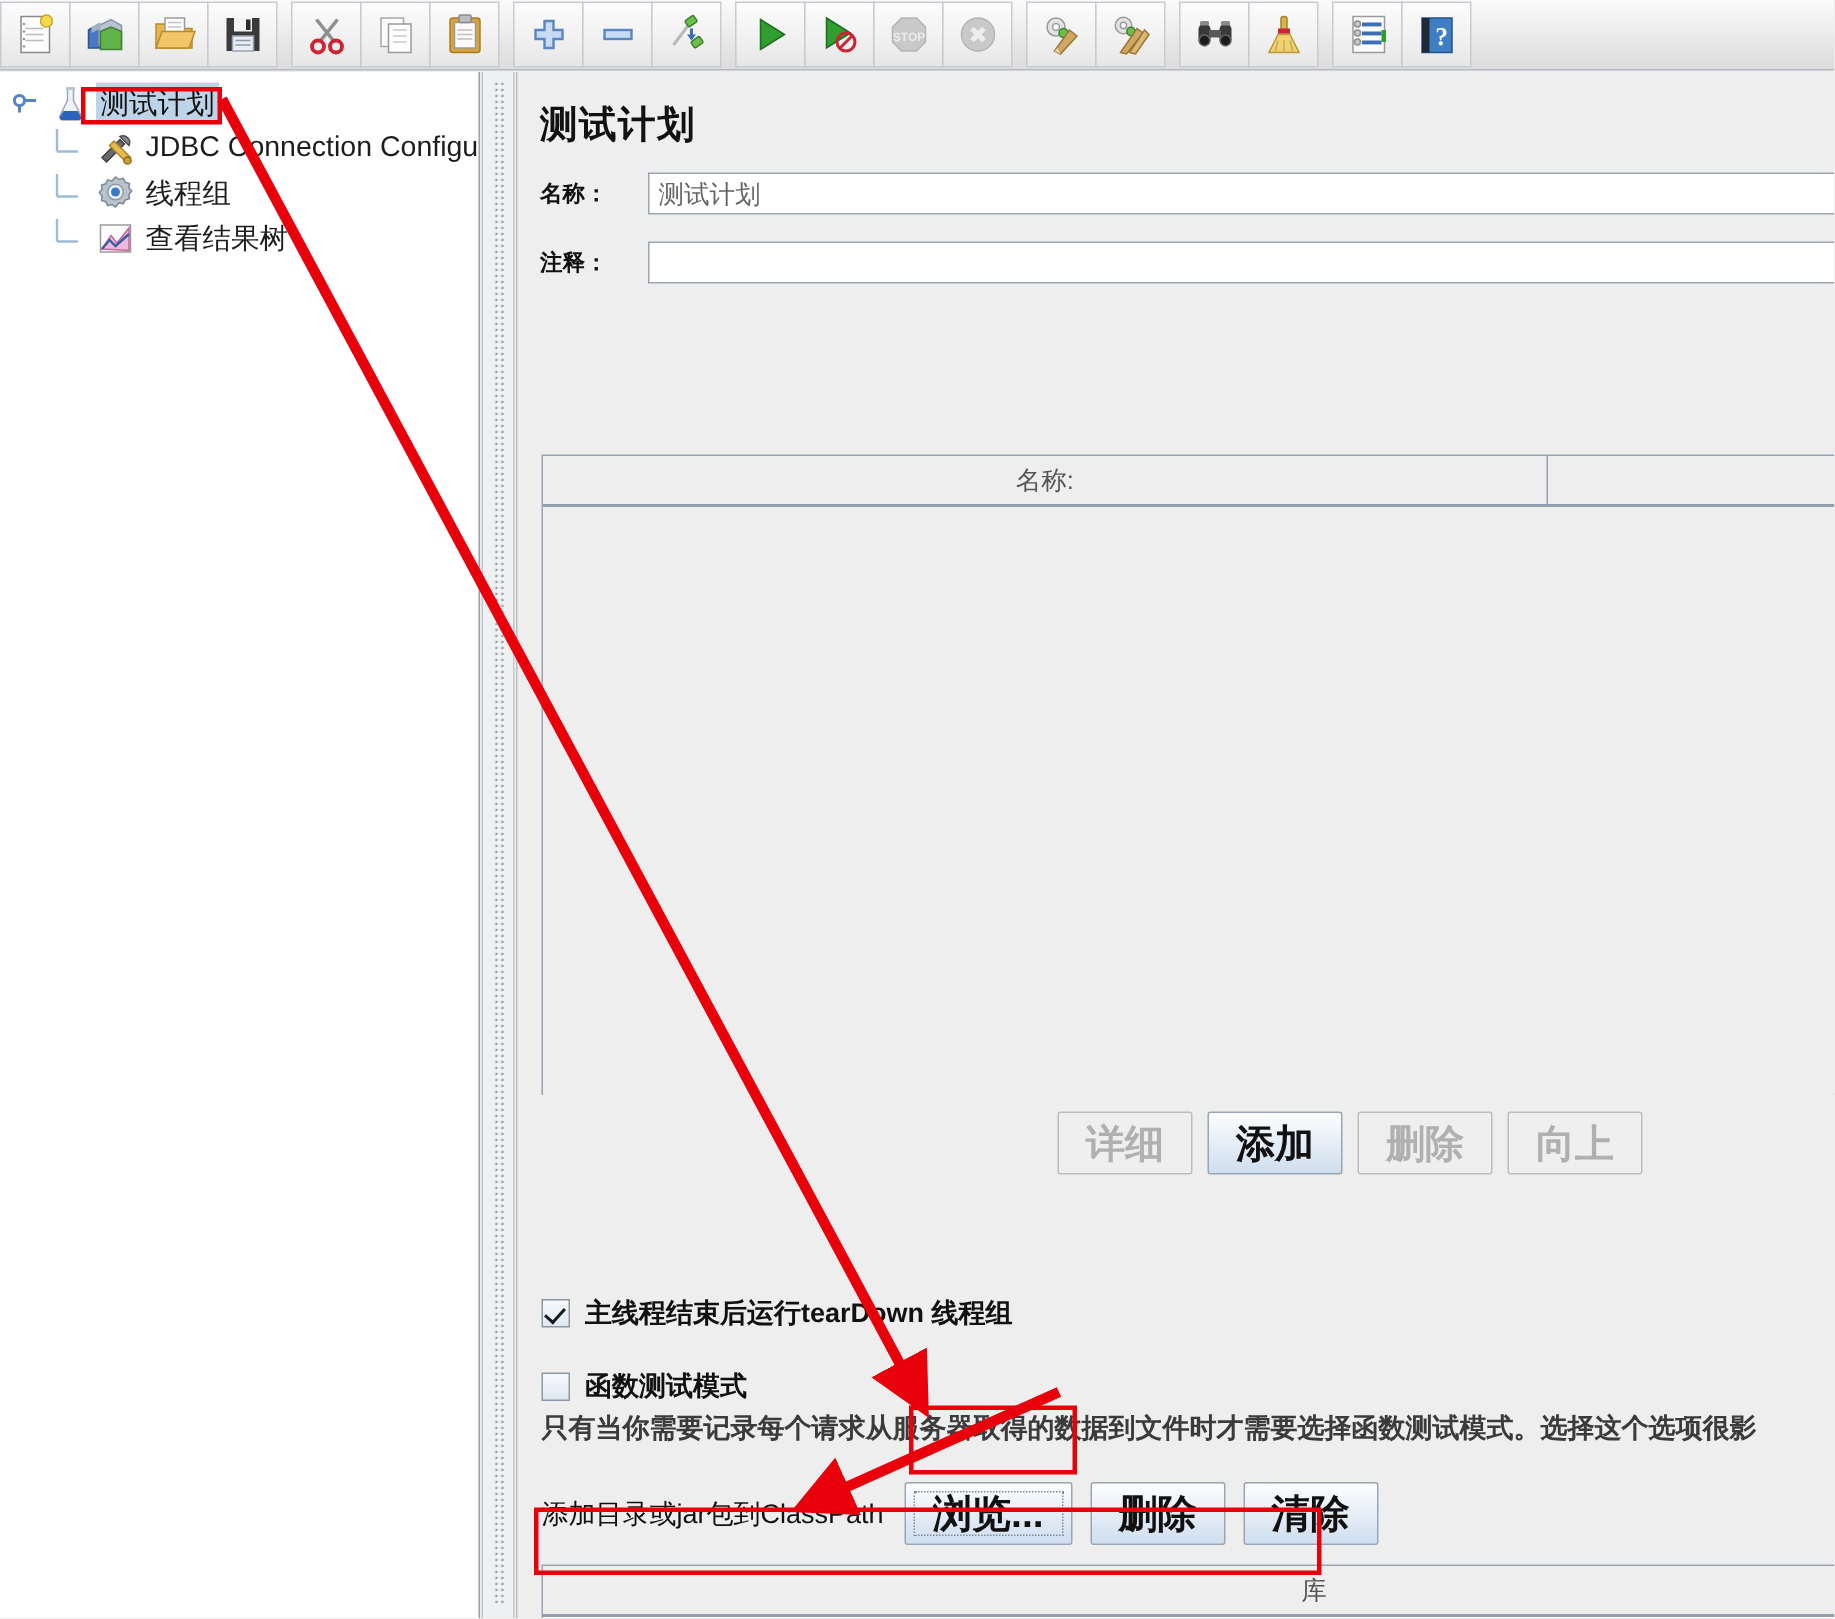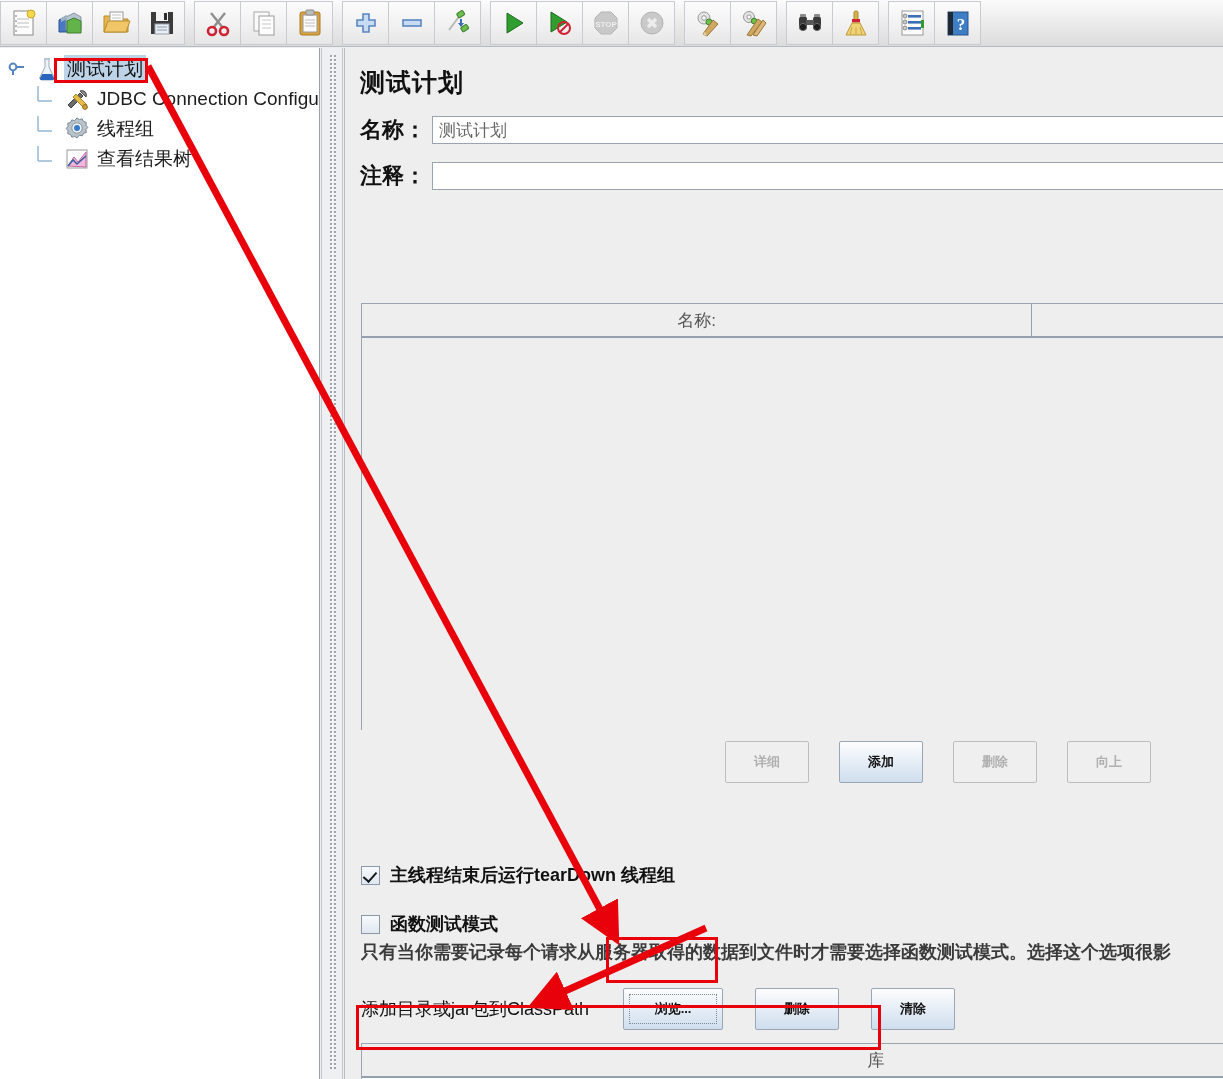--- a/index.html
+++ b/index.html
@@ -91,21 +91,21 @@
     box-sizing: border-box;
     overflow: hidden;
   }
   .panel-title {
     position: absolute; left: 15px; top: 18px;
     font-size: 25px; font-weight: bold; color: #111;
     letter-spacing: 1px;
   }
   .field-row { position: absolute; left: 15px; display: flex; align-items: center; }
   .field-label {
-    font-size: 22px; font-weight: bold; color: #111;
+    font-size: 15px; font-weight: bold; color: #111;
     width: 72px; flex: none;
   }
   .jtext {
     height: 28px;
     background: #ffffff;
     border: 1px solid #9aa4b0;
     box-sizing: border-box;
     font-size: 17px;
     color: #666;
     padding: 2px 6px;
@@ -143,26 +143,25 @@
   .th:last-child { border-right: none; }
   .table-body { height: 392px; background: #eeeeee; }
 
   .btn-row { position: absolute; top: 693px; left: 0; width: 879px; display: flex; gap: 10px; }
   .jbtn {
     height: 42px;
     min-width: 84px;
     padding: 0 18px;
     border: 1px solid #9aa6b4;
     background: linear-gradient(#fdfdfe, #e8eff7 45%, #cfdeee);
-    font-size: 13px; font-weight: bold; color: #111;
+    font-size: 26px; font-weight: bold; color: #111;
     display: flex; align-items: center; justify-content: center;
     box-sizing: border-box;
     border-radius: 2px;
     white-space: nowrap;
-    margin-left: 20px;
   }
   .jbtn.disabled {
     background: #efefef;
     border-color: #bdbdbd;
     color: #b0b0b0;
   }
   .jbtn.focused { position: relative; }
   .jbtn.focused::after {
     content: ""; position: absolute; left: 5px; top: 5px; right: 5px; bottom: 5px;
     border: 1px dotted #7c8a99;

